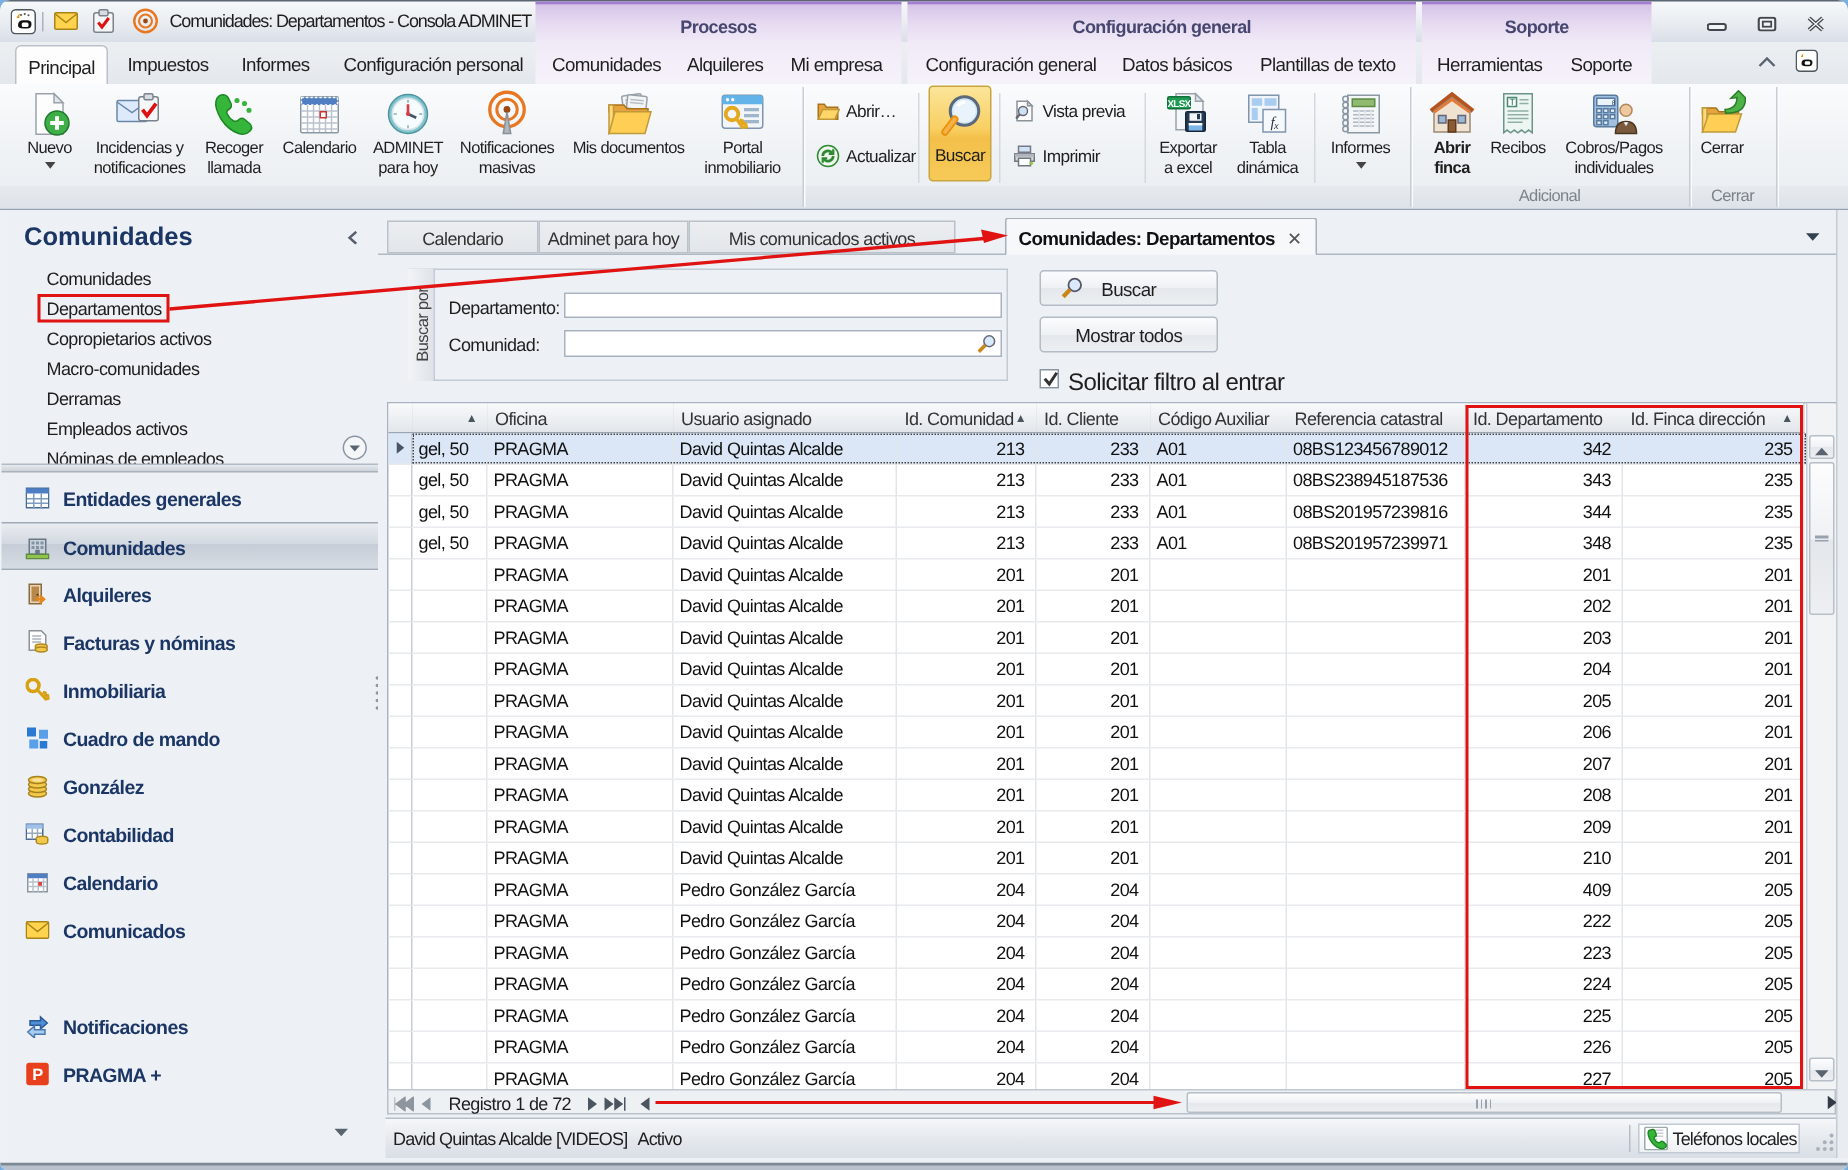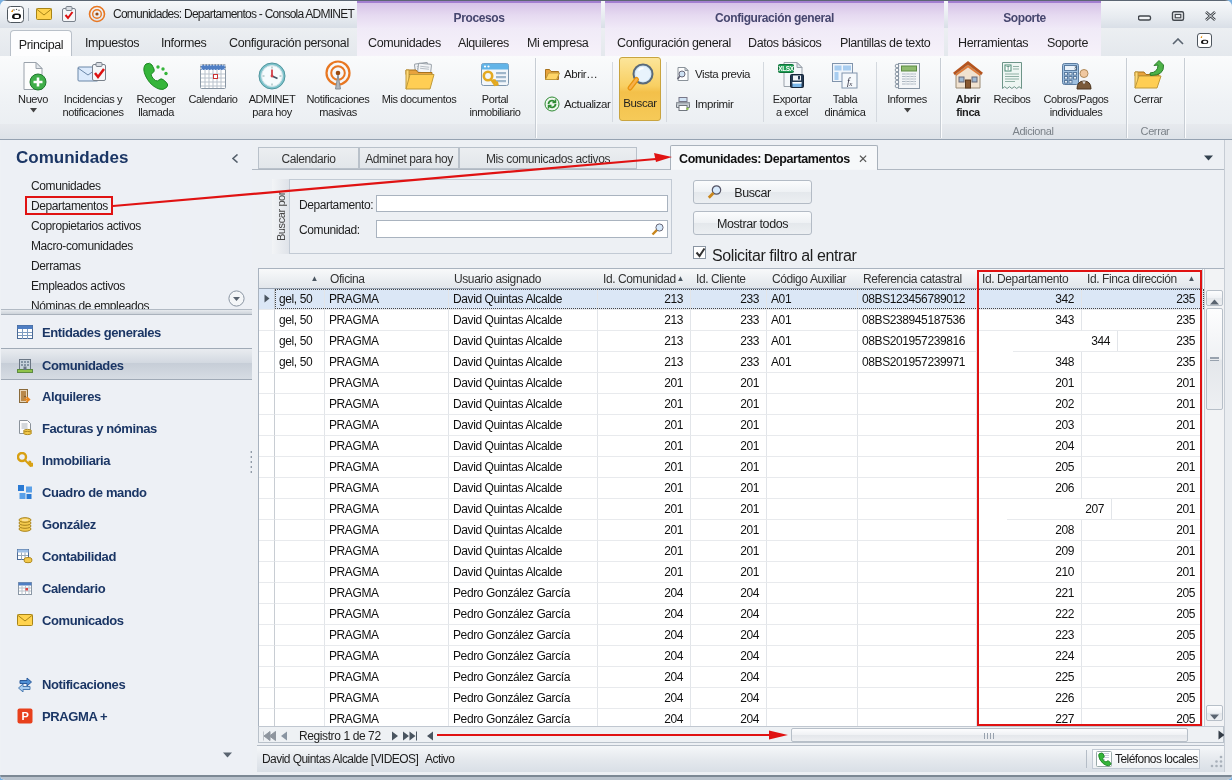--- a/index.html
+++ b/index.html
@@ -567,21 +567,21 @@
 </div>
 <div class="abs" style="left:0;top:62px;width:945px;height:21px;">
 <div class="gc" style="left:0;width:16px;border-right-color:#c8cdd3;"></div>
 <div class="gc" style="left:16px;width:50px;">gel, 50</div>
 <div class="gc" style="left:66px;width:124px;">PRAGMA</div>
 <div class="gc" style="left:190px;width:149px;">David Quintas Alcalde</div>
 <div class="gc num" style="left:339px;width:93px;">213</div>
 <div class="gc num" style="left:432px;width:76px;">233</div>
 <div class="gc" style="left:508px;width:91px;">A01</div>
 <div class="gc" style="left:599px;width:119px;">08BS201957239816</div>
-<div class="gc num" style="left:718px;width:105px;margin-left:36px;">344</div>
+<div class="gc num" style="left:718px;width:105px;">344</div>
 <div class="gc num" style="left:823px;width:121px;">235</div>
 </div>
 <div class="abs" style="left:0;top:83px;width:945px;height:21px;">
 <div class="gc" style="left:0;width:16px;border-right-color:#c8cdd3;"></div>
 <div class="gc" style="left:16px;width:50px;">gel, 50</div>
 <div class="gc" style="left:66px;width:124px;">PRAGMA</div>
 <div class="gc" style="left:190px;width:149px;">David Quintas Alcalde</div>
 <div class="gc num" style="left:339px;width:93px;">213</div>
 <div class="gc num" style="left:432px;width:76px;">233</div>
 <div class="gc" style="left:508px;width:91px;">A01</div>
@@ -663,21 +663,21 @@
 </div>
 <div class="abs" style="left:0;top:230px;width:945px;height:21px;">
 <div class="gc" style="left:0;width:16px;border-right-color:#c8cdd3;"></div>
 <div class="gc" style="left:16px;width:50px;"></div>
 <div class="gc" style="left:66px;width:124px;">PRAGMA</div>
 <div class="gc" style="left:190px;width:149px;">David Quintas Alcalde</div>
 <div class="gc num" style="left:339px;width:93px;">201</div>
 <div class="gc num" style="left:432px;width:76px;">201</div>
 <div class="gc" style="left:508px;width:91px;"></div>
 <div class="gc" style="left:599px;width:119px;"></div>
-<div class="gc num" style="left:748px;width:105px;">207</div>
+<div class="gc num" style="left:718px;width:105px;">207</div>
 <div class="gc num" style="left:823px;width:121px;">201</div>
 </div>
 <div class="abs" style="left:0;top:251px;width:945px;height:21px;">
 <div class="gc" style="left:0;width:16px;border-right-color:#c8cdd3;"></div>
 <div class="gc" style="left:16px;width:50px;"></div>
 <div class="gc" style="left:66px;width:124px;">PRAGMA</div>
 <div class="gc" style="left:190px;width:149px;">David Quintas Alcalde</div>
 <div class="gc num" style="left:339px;width:93px;">201</div>
 <div class="gc num" style="left:432px;width:76px;">201</div>
 <div class="gc" style="left:508px;width:91px;"></div>
@@ -711,21 +711,21 @@
 </div>
 <div class="abs" style="left:0;top:314px;width:945px;height:21px;">
 <div class="gc" style="left:0;width:16px;border-right-color:#c8cdd3;"></div>
 <div class="gc" style="left:16px;width:50px;"></div>
 <div class="gc" style="left:66px;width:124px;">PRAGMA</div>
 <div class="gc" style="left:190px;width:149px;">Pedro González García</div>
 <div class="gc num" style="left:339px;width:93px;">204</div>
 <div class="gc num" style="left:432px;width:76px;">204</div>
 <div class="gc" style="left:508px;width:91px;"></div>
 <div class="gc" style="left:599px;width:119px;"></div>
-<div class="gc num" style="left:718px;width:105px;">221</div>
+<div class="gc num" style="left:718px;width:105px;">409</div>
 <div class="gc num" style="left:823px;width:121px;">205</div>
 </div>
 <div class="abs" style="left:0;top:335px;width:945px;height:21px;">
 <div class="gc" style="left:0;width:16px;border-right-color:#c8cdd3;"></div>
 <div class="gc" style="left:16px;width:50px;"></div>
 <div class="gc" style="left:66px;width:124px;">PRAGMA</div>
 <div class="gc" style="left:190px;width:149px;">Pedro González García</div>
 <div class="gc num" style="left:339px;width:93px;">204</div>
 <div class="gc num" style="left:432px;width:76px;">204</div>
 <div class="gc" style="left:508px;width:91px;"></div>

